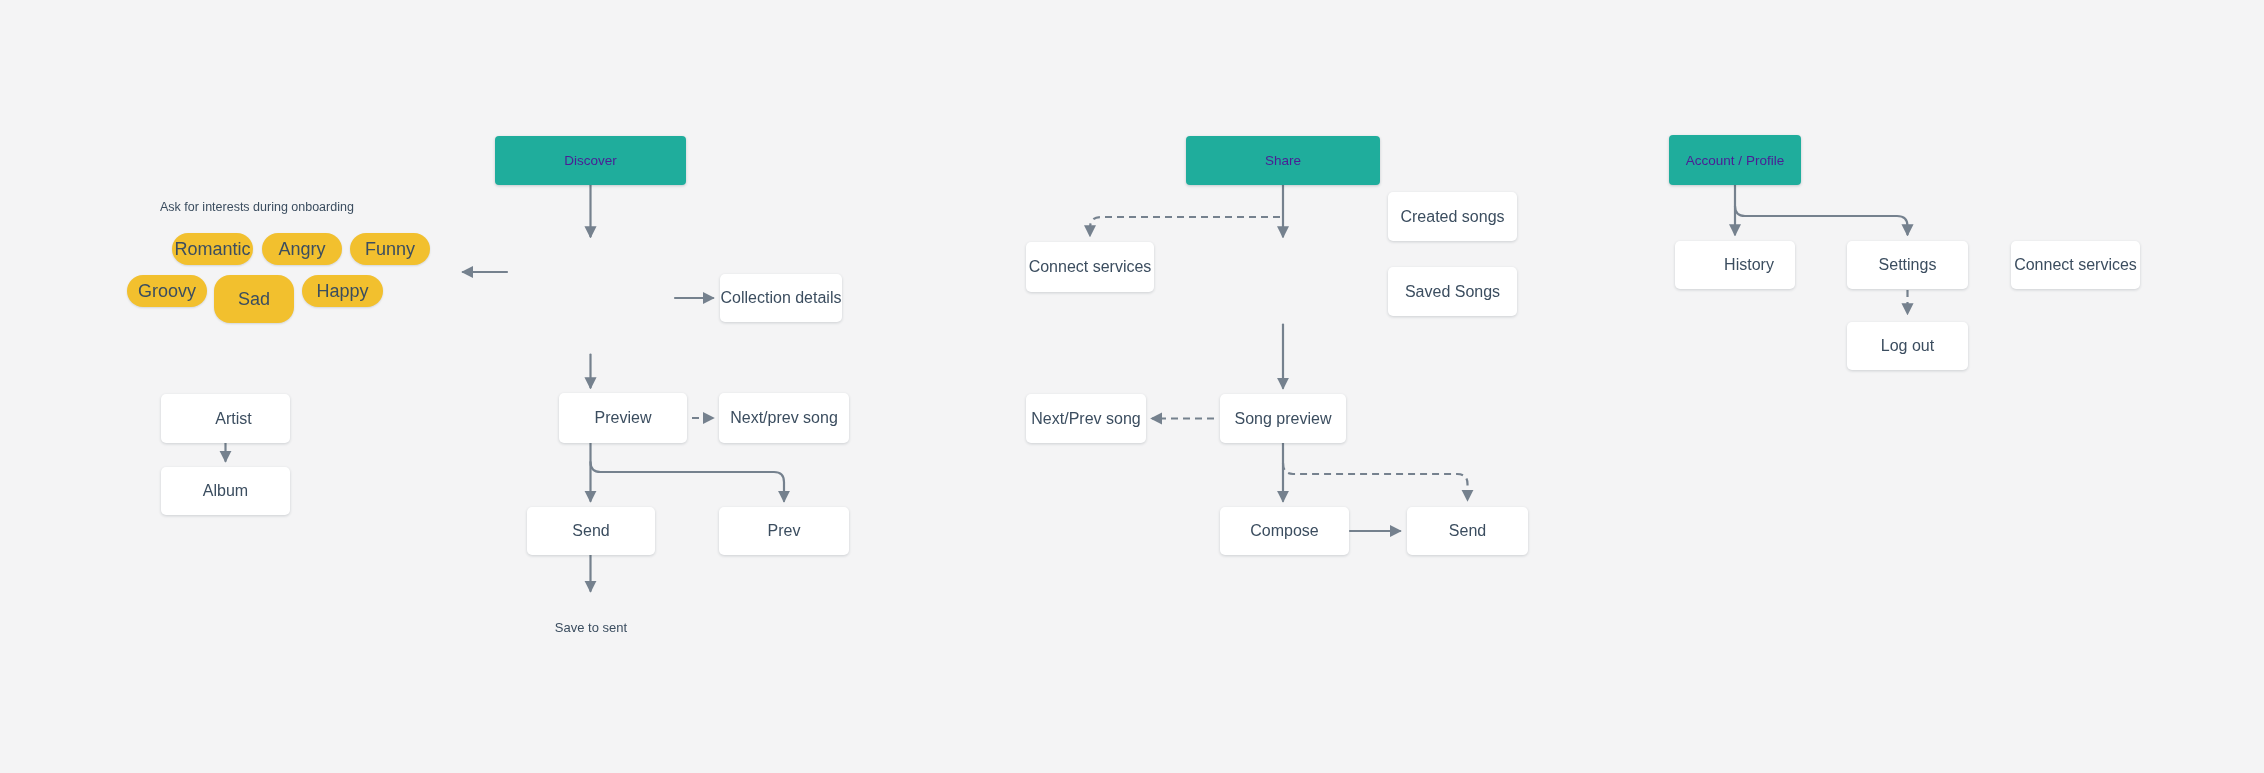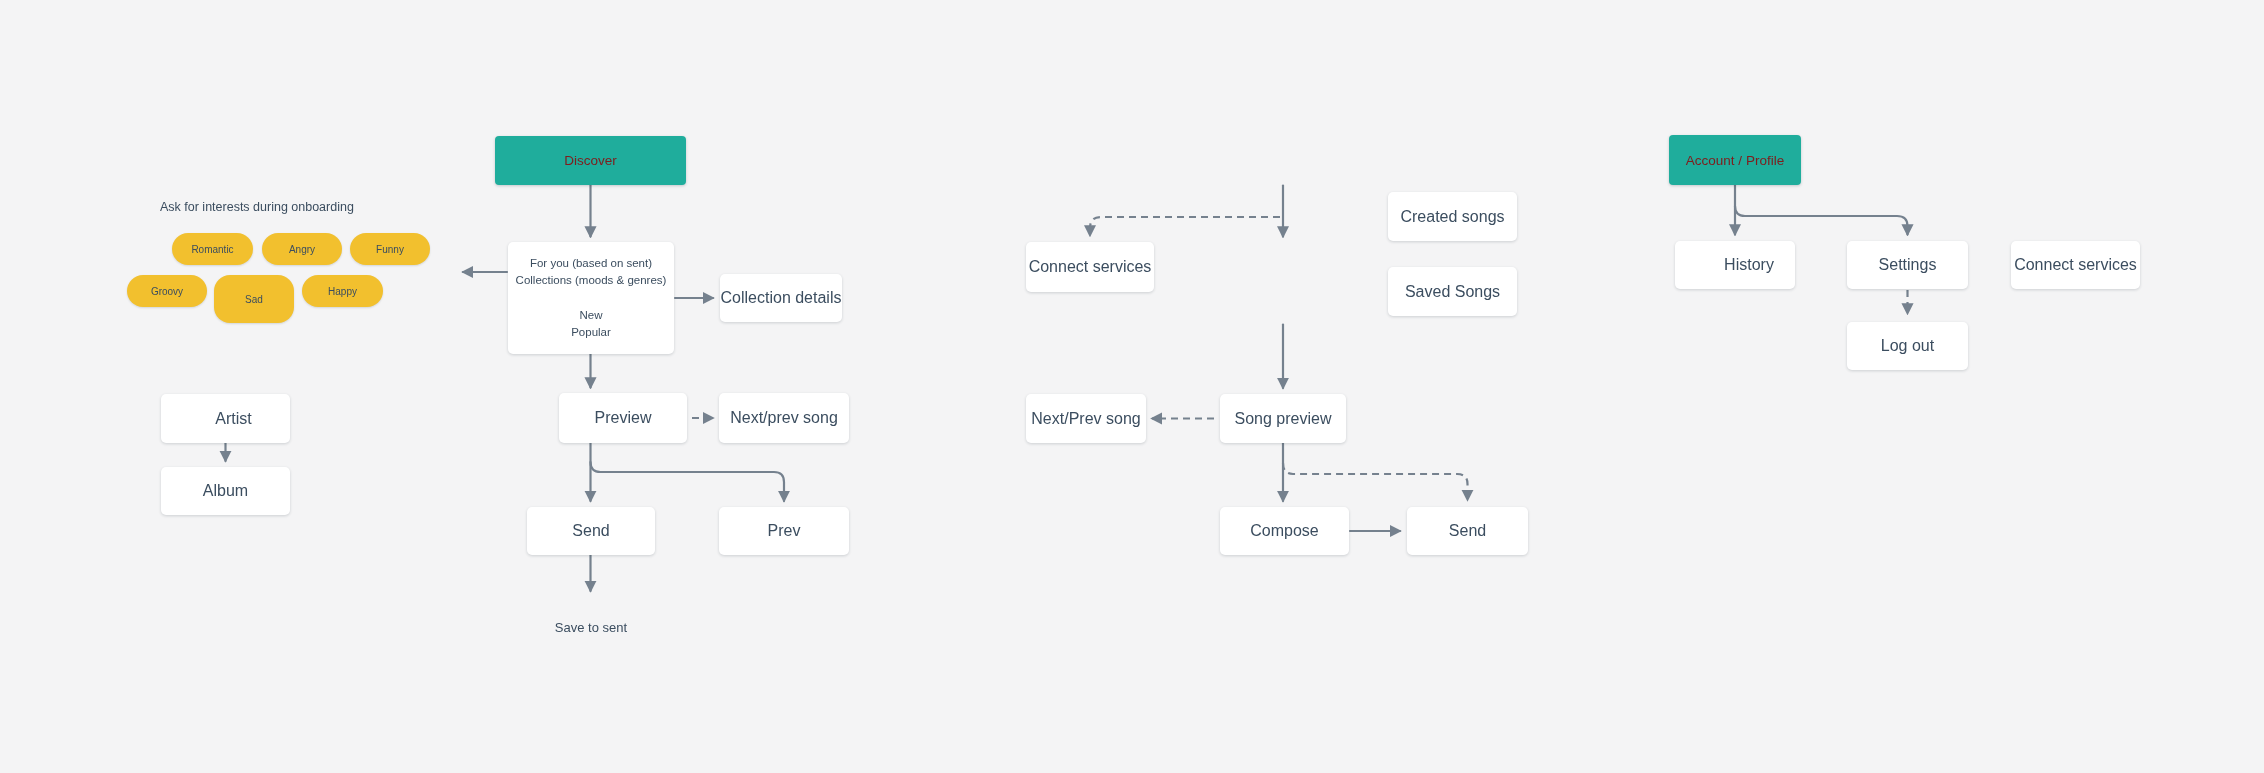--- a/index.html
+++ b/index.html
@@ -9,26 +9,26 @@
   html,body{margin:0;padding:0;}
   body{background:var(--background);font-family:"Liberation Sans",sans-serif;}
   .canvas{position:relative;width:2264px;height:773px;overflow:hidden;background:var(--background);}
   svg.edges{position:absolute;left:0;top:0;width:2264px;height:773px;}
   .edge{fill:none;stroke:var(--arrow);stroke-width:2.2;}
   .solid{stroke-linecap:round;}
   .dash{stroke-dasharray:7 5;}
   .node{position:absolute;display:flex;align-items:center;justify-content:center;
         background:var(--node_bg);border-radius:5px;color:var(--text);font-size:16px;
         white-space:nowrap;box-shadow:0 1px 3px rgba(29,44,58,0.18);box-sizing:border-box;}
-  .header-node{background:var(--teal);color:#7f1d1d;font-size:13.5px;border-radius:4px;
+  .header-node{background:var(--teal);color:#4c1d95;font-size:13.5px;border-radius:4px;
         box-shadow:0 1px 3px rgba(29,44,58,0.22);}
   .multi{flex-direction:column;font-size:11.5px;line-height:17px;}
   .multi .spacer{height:18px;}
   .pill{position:absolute;display:flex;align-items:center;justify-content:center;
-        background:var(--yellow);border-radius:16px;font-size:10px;color:var(--text);
+        background:var(--yellow);border-radius:16px;font-size:18px;color:var(--text);
         white-space:nowrap;box-shadow:0 1px 2px rgba(29,44,58,0.15);}
   .note{position:absolute;font-size:12.5px;color:var(--text);white-space:nowrap;}
   .caption{position:absolute;font-size:13px;color:var(--text);text-align:center;white-space:nowrap;}
 </style>
 </head>
 <body>
 
 <div class="canvas">
 
   <svg class="edges">
@@ -65,35 +65,29 @@
   <div class="caption" style="left:521px;top:620px;width:140px;">Save to sent</div>
 
   <div class="pill" style="left:172px;top:233px;width:81px;height:32px;">Romantic</div>
   <div class="pill" style="left:262px;top:233px;width:80px;height:32px;">Angry</div>
   <div class="pill" style="left:350px;top:233px;width:80px;height:32px;">Funny</div>
   <div class="pill" style="left:127px;top:275px;width:80px;height:32px;">Groovy</div>
   <div class="pill" style="left:214px;top:275px;width:80px;height:48px;">Sad</div>
   <div class="pill" style="left:302px;top:275px;width:81px;height:32px;">Happy</div>
 
   <div class="node header-node" style="left:495px;top:136px;width:191px;height:49px;">Discover</div>
-  <div class="node multi" style="left:508px;top:242px;width:166px;height:112px;">
-    <div>For you (based on sent)</div>
-    <div>Collections (moods &amp; genres)</div>
-    <div class="spacer"></div>
-    <div>New</div>
-    <div>Popular</div>
-  </div>
   <div class="node" style="left:720px;top:274px;width:122px;height:48px;">Collection details</div>
   <div class="node" style="left:527px;top:393px;width:128px;height:50px;margin-left:32px;">Preview</div>
   <div class="node" style="left:719px;top:393px;width:130px;height:50px;">Next/prev song</div>
   <div class="node" style="left:527px;top:507px;width:128px;height:48px;">Send</div>
   <div class="node" style="left:719px;top:507px;width:130px;height:48px;">Prev</div>
   <div class="node" style="left:161px;top:394px;width:129px;height:49px;padding-left:16px;">Artist</div>
   <div class="node" style="left:161px;top:467px;width:129px;height:48px;">Album</div>
 
+  <div class="node header-node" style="left:1186px;top:136px;width:194px;height:49px;">Share</div>
   <div class="node" style="left:1026px;top:242px;width:128px;height:50px;">Connect services</div>
   <div class="node" style="left:1388px;top:192px;width:129px;height:49px;">Created songs</div>
   <div class="node" style="left:1388px;top:267px;width:129px;height:49px;">Saved Songs</div>
   <div class="node" style="left:1026px;top:394px;width:120px;height:49px;">Next/Prev song</div>
   <div class="node" style="left:1220px;top:394px;width:126px;height:49px;">Song preview</div>
   <div class="node" style="left:1220px;top:507px;width:129px;height:48px;">Compose</div>
   <div class="node" style="left:1407px;top:507px;width:121px;height:48px;">Send</div>
 
   <div class="node header-node" style="left:1669px;top:135px;width:132px;height:50px;">Account / Profile</div>
   <div class="node" style="left:1675px;top:241px;width:120px;height:48px;padding-left:28px;">History</div>

